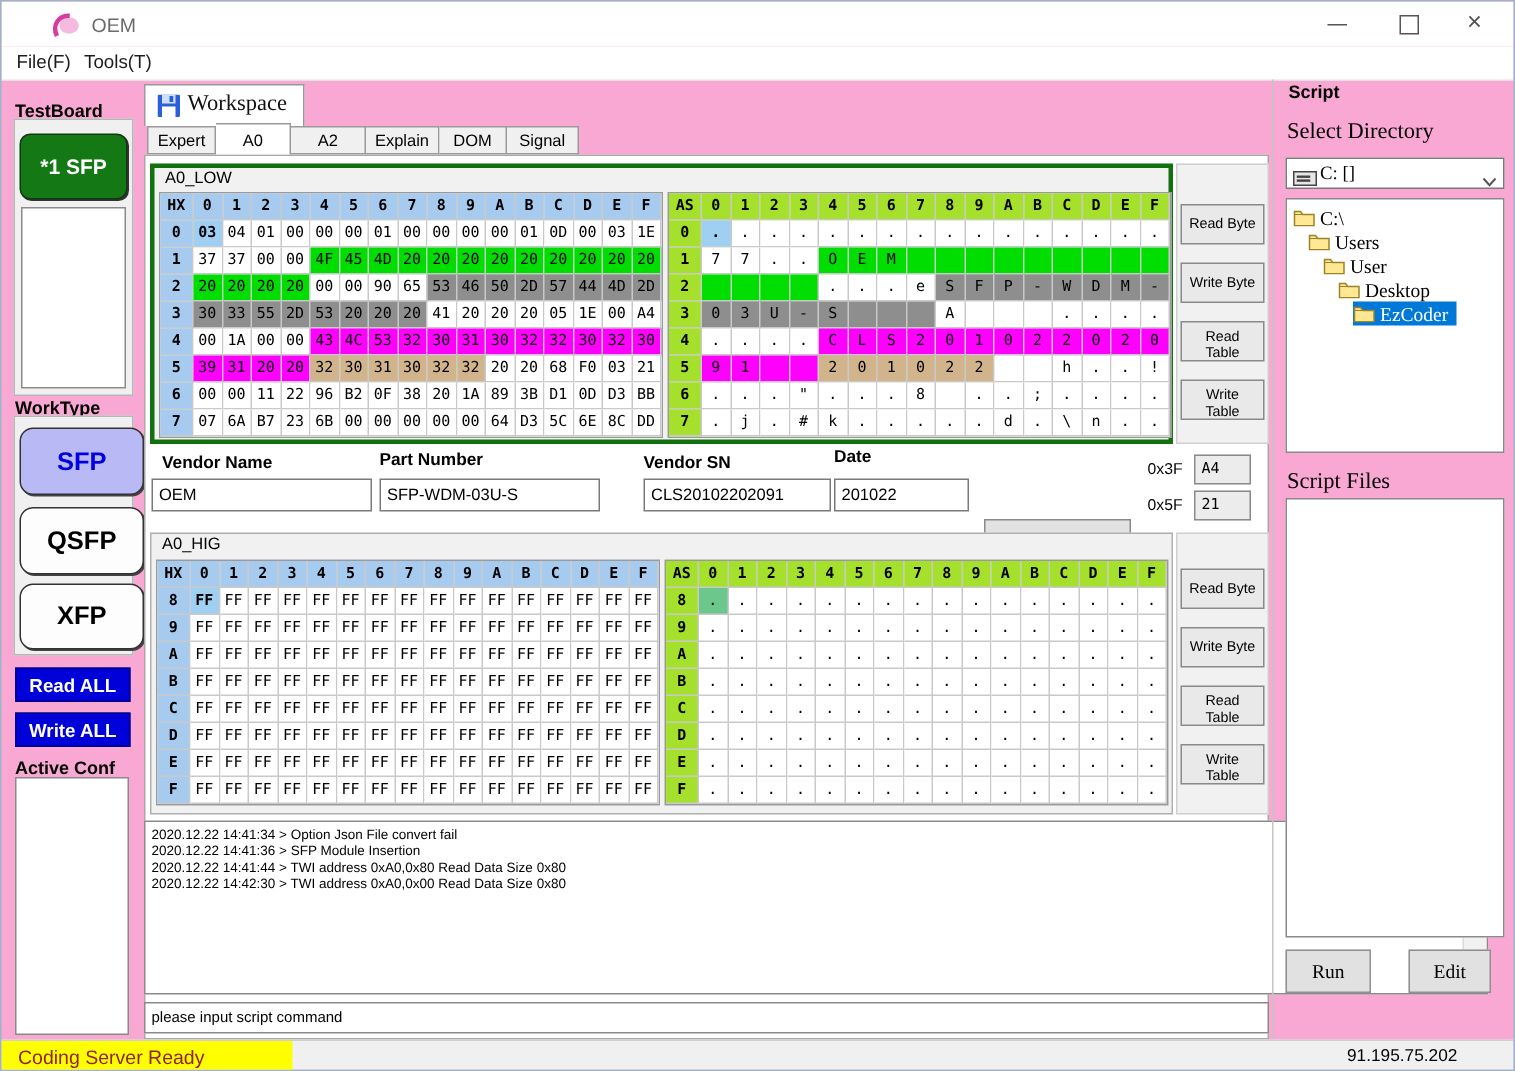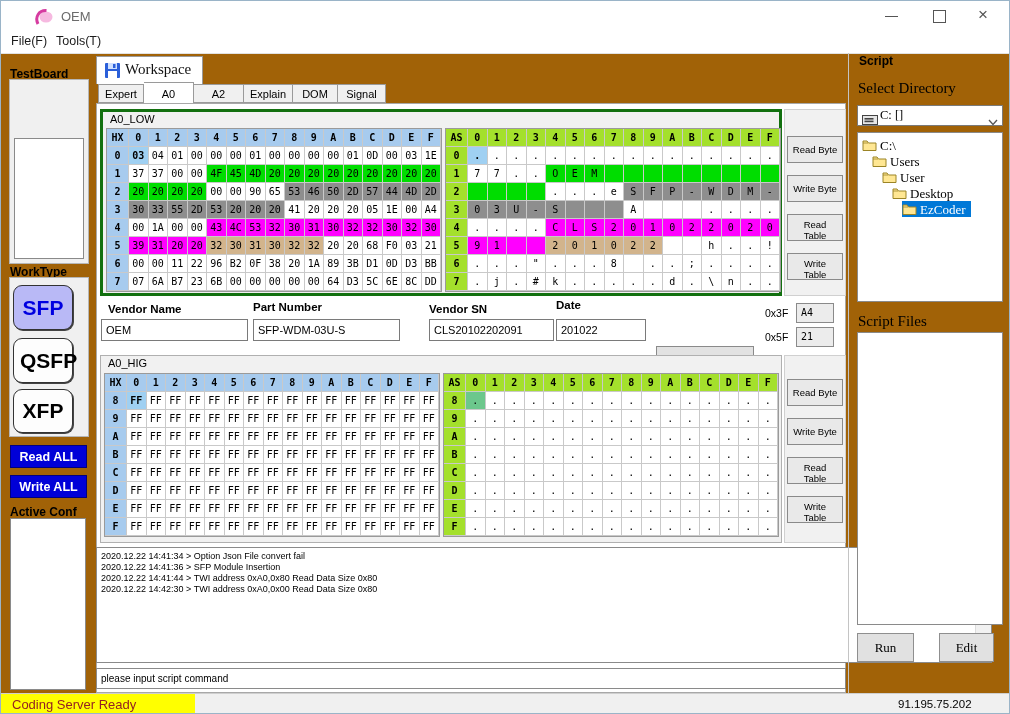--- a/index.html
+++ b/index.html
@@ -1,34 +1,34 @@
 <!DOCTYPE html>
 <html style="--accent_blue: #0000d8; --green: #00dd00; --gray: #8e8e8e; --magenta: #ff00ff; --tan: #d2b48c; --select_blue: #9fd0f2; --select_green: #6cc78c; --header_blue: #a7cbee; --header_green: #a4e02c; --status_yellow: #ffff00; --status_text: #942222;"><head>
 <meta charset="utf-8">
 <style>
   html,body{margin:0;padding:0;background:#d8d8d8;font-family:"Liberation Sans",sans-serif;}
-  #window{position:relative;width:1010px;height:714px;background:#a16207;border:1px solid #9ab4c8;box-sizing:border-box;overflow:hidden;}
+  #window{position:relative;width:1010px;height:714px;background:#f9a8d4;border:1px solid #9ab4c8;box-sizing:border-box;overflow:hidden;}
   
   #titlebar{position:absolute;left:0;top:0;width:100%;height:30px;background:#ffffff;}
   #app-logo{position:absolute;left:32px;top:6px;}
   #win-title{position:absolute;left:60px;top:8px;font-size:13px;color:#6b6b6b;}
   .winctl{position:absolute;top:0;width:34px;height:30px;color:#555;cursor:default;}
   #btn-min{left:874px;} #btn-max{left:922px;} #btn-close{left:968px;}
   #btn-min span{position:absolute;left:10px;top:15px;width:13px;height:1px;background:#555;}
   #btn-max span{position:absolute;left:10px;top:9px;width:11px;height:11px;border:1px solid #555;}
   #btn-close span{position:absolute;left:9px;top:4px;font-size:17px;color:#555;}
   
   #menubar{position:absolute;left:0;top:30px;width:100%;height:22px;background:#ffffff;border-bottom:1px solid #e2e2e2;}
   .menu-item{position:absolute;top:3px;font-size:12.5px;color:#1c1c1c;}
   
   .grp-label{position:absolute;font-size:12px;font-weight:bold;color:#000;}
   .grp-box{position:absolute;border:1px solid #b6b6b6;background:#f0f0f0;box-sizing:border-box;}
   .white-list{position:absolute;background:#fff;border:1px solid #8a8a8a;box-sizing:border-box;}
   #board-btn{position:absolute;left:12px;top:88px;width:72px;height:44px;background:#147814;color:#fff;font-weight:bold;font-size:14px;border:1px solid #143814;border-radius:7px;box-shadow:1px 1px 0 #333;cursor:pointer;text-align:center;font-family:"Liberation Sans",sans-serif;}
-  .wt-btn{position:absolute;left:12px;width:60px;height:45px;background:#fdfdfd;border:1px solid #333;border-radius:9px;box-shadow:1px 1px 0 #444;font-weight:bold;font-size:21px;color:#000;cursor:pointer;font-family:"Liberation Sans",sans-serif;}
+  .wt-btn{position:absolute;left:12px;width:83px;height:45px;background:#fdfdfd;border:1px solid #333;border-radius:9px;box-shadow:1px 1px 0 #444;font-weight:bold;font-size:17px;color:#000;cursor:pointer;font-family:"Liberation Sans",sans-serif;}
   .wt-btn.active{background:#b9b9f6;color:#0000e0;}
   .blue-btn{position:absolute;left:9px;width:77px;height:23px;background:var(--accent_blue);color:#fff;font-weight:bold;font-size:12.5px;border:1px solid #000080;cursor:pointer;font-family:"Liberation Sans",sans-serif;padding:0;}
   
   #ws-tab{position:absolute;left:95px;top:55px;width:107px;height:28px;background:#fff;border:1px solid #9a9a9a;border-bottom:none;box-sizing:border-box;}
   #ws-tab-label{position:absolute;left:28px;top:4px;font-family:"Liberation Serif",serif;font-size:15px;color:#111;}
   #ws-floppy{position:absolute;left:8px;top:6px;}
   #subtab-strip{position:absolute;left:97px;top:83px;height:20px;display:flex;}
   .subtab{height:19px;line-height:19px;text-align:center;font-size:11px;background:#f0f0f0;border:1px solid #9a9a9a;border-left:none;box-sizing:border-box;cursor:pointer;}
   .subtab:first-child{border-left:1px solid #9a9a9a;}
   .subtab.active{background:#fff;height:21px;margin-top:-2px;line-height:22px;border-bottom:none;position:relative;z-index:2;}
@@ -105,20 +105,21 @@
       </div>
   </div>
 
   <div id="menubar">
     <span class="menu-item" style="left:10px">File(F)</span>
     <span class="menu-item" style="left:55px">Tools(T)</span>
   </div>
 
   <div class="grp-label" style="left:9px;top:66px">TestBoard</div>
   <div class="grp-box" style="left:8px;top:78px;width:80px;height:185px"></div>
+  <button id="board-btn">*1 SFP</button>
   <div class="white-list" style="left:13px;top:137px;width:70px;height:121px"></div>
 
   <div class="grp-label" style="left:9px;top:264px">WorkType</div>
   <div class="grp-box" style="left:8px;top:276px;width:80px;height:160px"></div>
   <div id="worktype-buttons">
       <button class="wt-btn active" style="top: 284px; height: 45px;">SFP</button>
       <button class="wt-btn" style="top: 337px; height: 45px;">QSFP</button>
       <button class="wt-btn" style="top: 388px; height: 44px;">XFP</button>
     </div>
 

